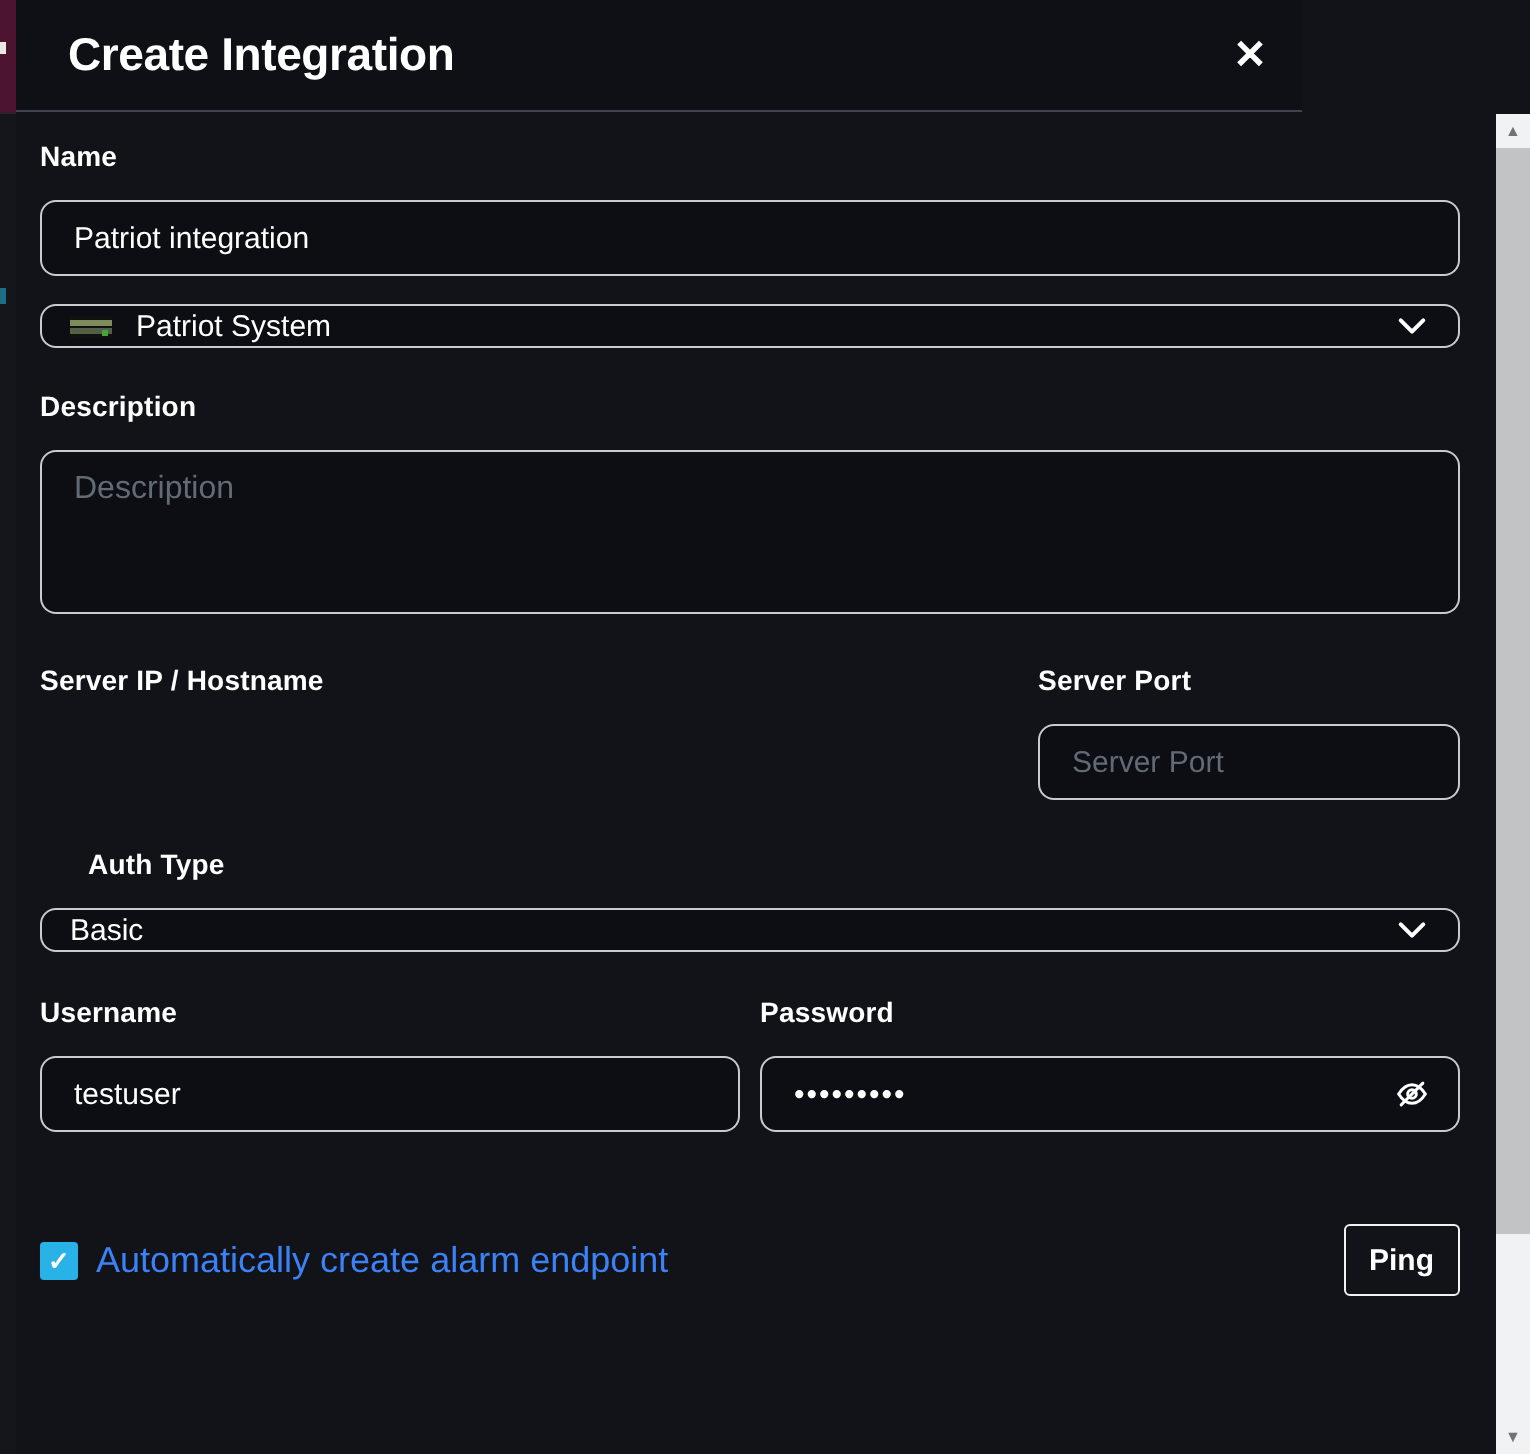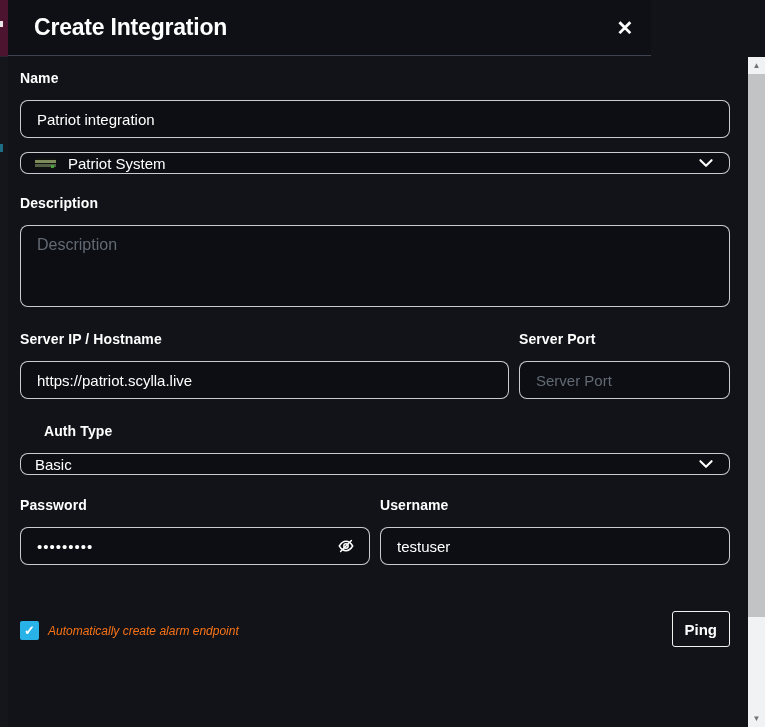--- a/index.html
+++ b/index.html
@@ -147,21 +147,21 @@
     margin-bottom: 9px;
     cursor: pointer;
   }
   .checkbox-box {
     width: 19px; height: 19px; border-radius: 2px;
     background: #29b2e8;
     display: flex; align-items: center; justify-content: center;
     color: #fff; font-size: 13px; font-weight: 700;
   }
   .checkbox-label {
-    color: #f97316; font-size: 12px; font-weight: 400; font-style: italic;
+    color: #3b82f6; font-size: 18px; font-weight: 400;
   }
   .ping-btn {
     min-width: 56px; height: 36px;
     background: transparent;
     border: 1px solid #f2f2f2;
     border-radius: 3px;
     color: #fff; font-size: 15px; font-weight: 700;
     font-family: "Liberation Sans", sans-serif;
     padding: 0 12px;
     cursor: pointer;
@@ -221,58 +221,57 @@
     </div>
 
     
     <div class="field-label mt-label">Description</div>
     <textarea class="textarea-box mt-ctrl" placeholder="Description" style=""></textarea>
 
     
     <div class="row-two-col-host">
       <div>
         <div class="field-label">Server IP / Hostname</div>
-        <input class="text-input mt-ctrl" type="text" value="https://patriot.scylla.live" style="">
       </div>
       <div>
         <div class="field-label">Server Port</div>
         <input class="text-input mt-ctrl" type="text" placeholder="Server Port" style="">
       </div>
     </div>
 
     
     <div class="field-label mt-auth">Auth Type</div>
     <div class="select-box mt-ctrl">
       <span class="sel-text">Basic</span>
       <span class="chev">
         <svg width="18" height="18" viewBox="0 0 16 16">
             <polyline points="3,5.5 8,10.5 13,5.5" fill="none" stroke="#ffffff" stroke-width="1.8" stroke-linecap="round" stroke-linejoin="round"></polyline>
           </svg>
       </span>
     </div>
 
     
     <div class="row-two-col-half">
+      <div>
+        <div class="field-label">Username</div>
+        <input class="text-input mt-ctrl" type="text" value="testuser" style="">
+      </div>
       <div>
         <div class="field-label">Password</div>
         <div class="pw-wrap mt-ctrl">
           <input class="text-input" type="text" value="•••••••••" style="">
           <button class="eye-btn">
             <svg width="20" height="20" viewBox="0 0 24 24" fill="none" stroke="#ffffff" stroke-width="1.8" stroke-linecap="round">
               <path d="M4 12c2.4-3.9 5-5.6 8-5.6s5.6 1.7 8 5.6c-2.4 3.9-5 5.6-8 5.6S6.4 15.9 4 12z"></path>
               <circle cx="12" cy="12" r="2.6"></circle>
               <line x1="5.5" y1="18.5" x2="18.5" y2="5.5"></line>
             </svg>
           </button>
         </div>
       </div>
-      <div>
-        <div class="field-label">Username</div>
-        <input class="text-input mt-ctrl" type="text" value="testuser" style="">
-      </div>
     </div>
 
     
     <div class="bottom-row">
       <div class="checkbox-group">
         <span class="checkbox-box">✓</span>
         <span class="checkbox-label">Automatically create alarm endpoint</span>
       </div>
       <button class="ping-btn">Ping</button>
     </div>

